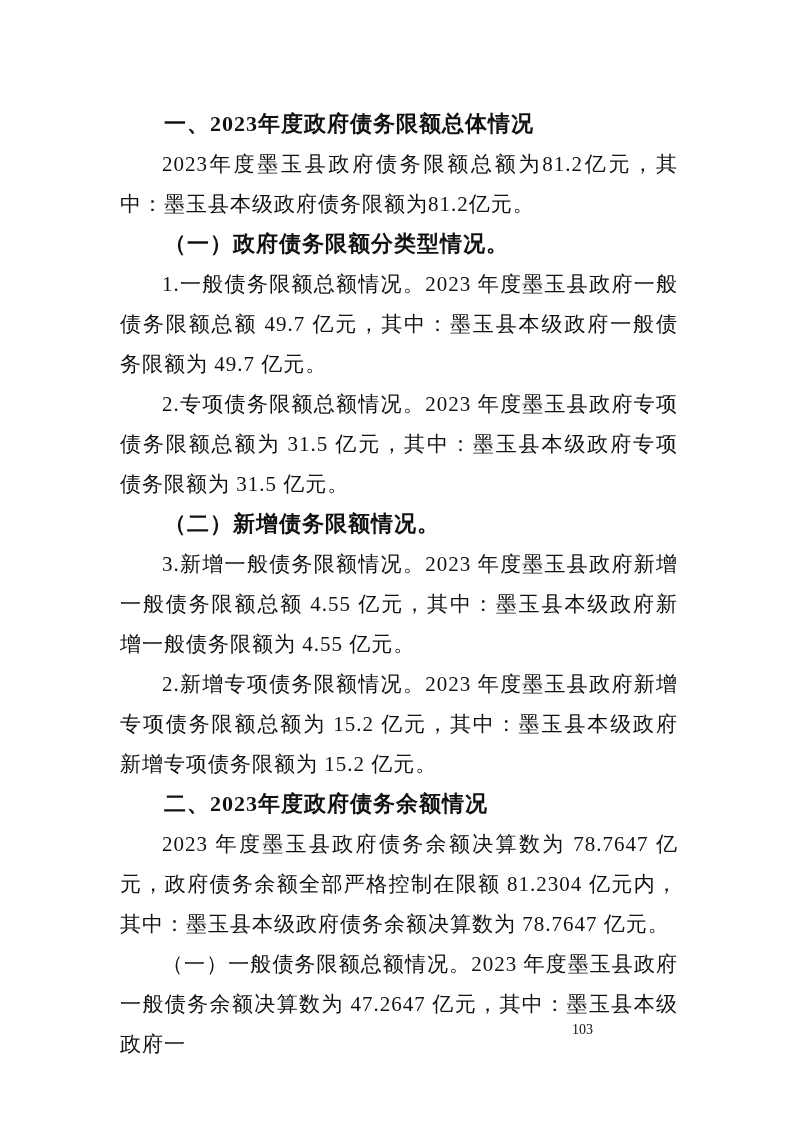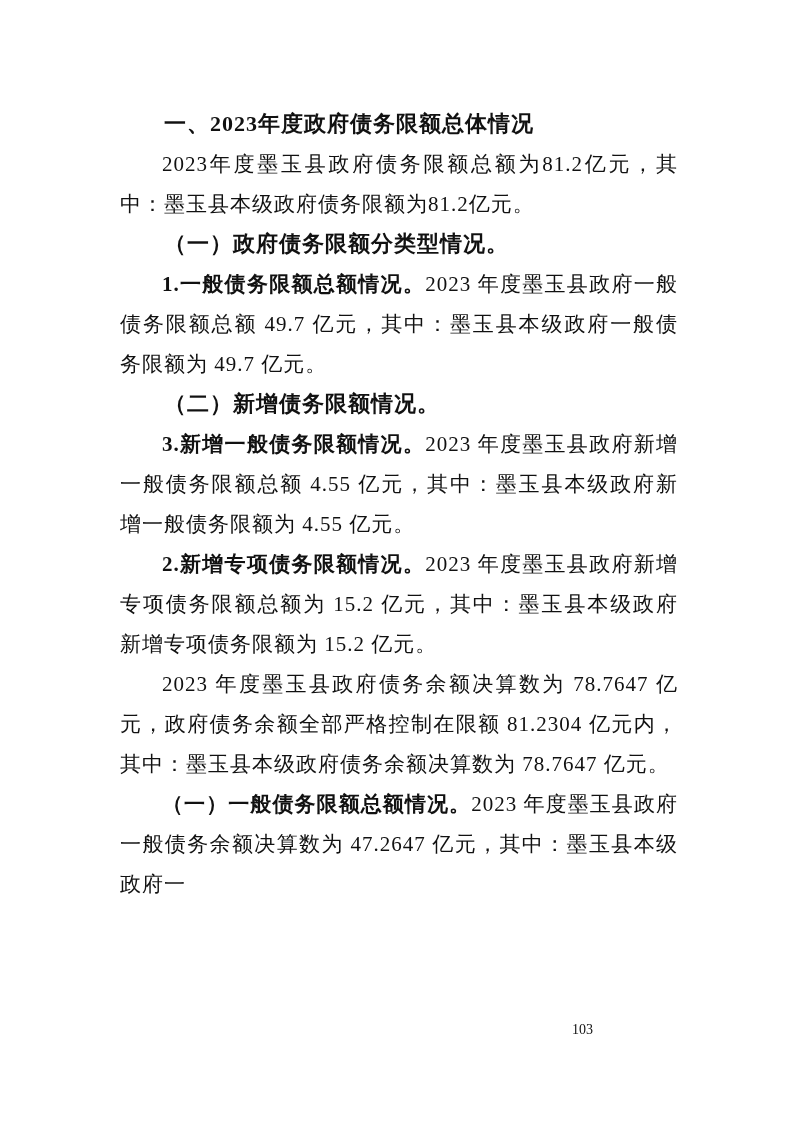--- a/index.html
+++ b/index.html
@@ -33,21 +33,21 @@
     letter-spacing: 1px;
   }
   .content p.heading1,
   .content p.heading2 {
     font-weight: bold;
     font-size: 22px;
     text-align: left;
     letter-spacing: 1px;
   }
   .lead {
-    font-weight: bold;
+    font-weight: normal;
     margin-top: 13px;
   }
   .page-number {
     position: absolute;
     top: 1018px;
     right: 118px;
     font-size: 14px;
     line-height: 24px;
     color: #111111;
     font-family: "Liberation Serif", serif;
@@ -60,27 +60,29 @@
   <main class="content">
 
     <p class="heading1">一、2023年度政府债务限额总体情况</p>
 
     <p class="body">2023年度墨玉县政府债务限额总额为81.2亿元，其中：墨玉县本级政府债务限额为81.2亿元。</p>
 
     <p class="heading2">（一）政府债务限额分类型情况。</p>
 
     <p class="body"><span class="lead">1.一般债务限额总额情况。</span><span>2023 年度墨玉县政府一般债务限额总额 49.7 亿元，其中：墨玉县本级政府一般债务限额为 49.7 亿元。</span></p>
 
+    <p class="body"><span class="lead">2.专项债务限额总额情况。</span><span>2023 年度墨玉县政府专项债务限额总额为 31.5 亿元，其中：墨玉县本级政府专项债务限额为 31.5 亿元。</span></p>
 
     <p class="heading2">（二）新增债务限额情况。</p>
 
     <p class="body"><span class="lead">3.新增一般债务限额情况。</span><span>2023 年度墨玉县政府新增一般债务限额总额 4.55 亿元，其中：墨玉县本级政府新增一般债务限额为 4.55 亿元。</span></p>
 
     <p class="body"><span class="lead">2.新增专项债务限额情况。</span><span>2023 年度墨玉县政府新增专项债务限额总额为 15.2 亿元，其中：墨玉县本级政府新增专项债务限额为 15.2 亿元。</span></p>
 
+    <p class="heading1">二、2023年度政府债务余额情况</p>
 
     <p class="body">2023 年度墨玉县政府债务余额决算数为 78.7647 亿元，政府债务余额全部严格控制在限额 81.2304 亿元内，其中：墨玉县本级政府债务余额决算数为 78.7647 亿元。</p>
 
     <p class="body"><span class="lead">（一）一般债务限额总额情况。</span><span>2023 年度墨玉县政府一般债务余额决算数为 47.2647 亿元，其中：墨玉县本级政府一</span></p>
 
   </main>
 
   <div class="page-number">103</div>
 </div>
 

